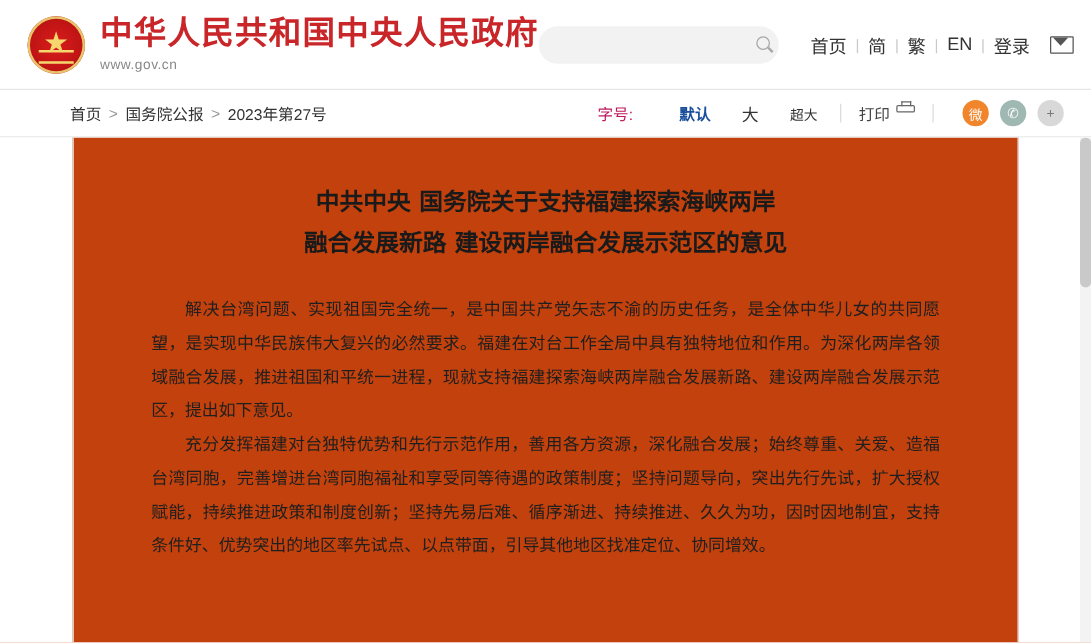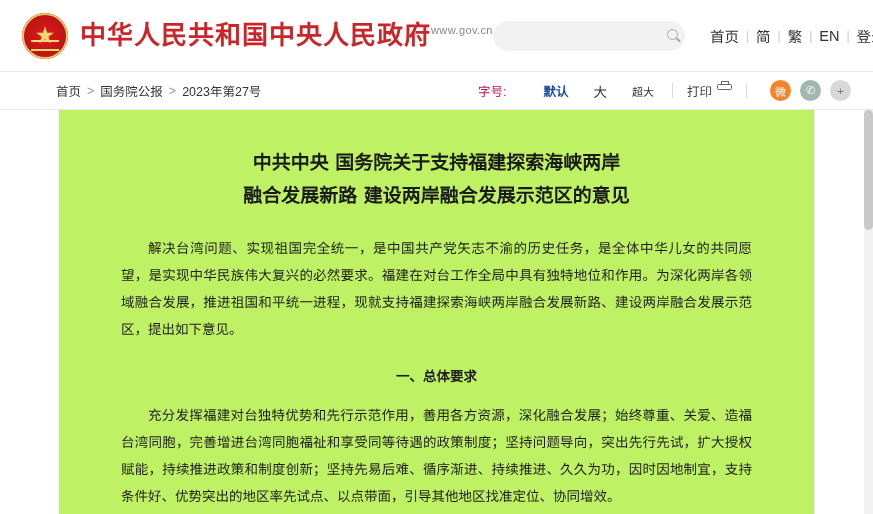--- a/index.html
+++ b/index.html
@@ -52,21 +52,21 @@
     position: absolute;
     left: 9px;
     right: 9px;
     bottom: 8px;
     height: 7px;
     border-top: 2px solid #f5d76e;
     border-bottom: 2px solid #f5d76e;
   }
   .brand {
     display: flex;
-    flex-direction: row;
+    flex-direction: column;
     justify-content: center;
     flex: 0 0 auto;
   }
   .brand-title {
     color: #c9262a;
     font-family: "DejaVu Serif", "Liberation Serif", serif;
     font-weight: bold;
     font-size: 26px;
     letter-spacing: 1px;
     line-height: 1.12;
@@ -264,21 +264,21 @@
   .page {
     position: absolute;
     left: 58px;
     right: 58px;
     top: 0;
     bottom: 0;
     border-left: 1px solid #eeeeee;
     border-right: 1px solid #eeeeee;
     padding: 22px 62px 0 62px;
     box-sizing: border-box;
-    background: #bef264;
+    background: #c2410c;
   }
   .doc-title {
     text-align: center;
     font-family: "DejaVu Serif", "Liberation Serif", serif;
     font-weight: bold;
     color: #1a1a1a;
     font-size: 19px;
     line-height: 1.75;
     margin: 14px 0 0 0;
   }
@@ -384,21 +384,20 @@
 
 <div class="content-wrap">
   <div class="page">
     <div class="doc-title">
       <span class="l1">中共中央  国务院关于支持福建探索海峡两岸</span>
       <span class="l2">融合发展新路    建设两岸融合发展示范区的意见</span>
     </div>
 
     <div class="doc-body">
       <p>解决台湾问题、实现祖国完全统一，是中国共产党矢志不渝的历史任务，是全体中华儿女的共同愿望，是实现中华民族伟大复兴的必然要求。福建在对台工作全局中具有独特地位和作用。为深化两岸各领域融合发展，推进祖国和平统一进程，现就支持福建探索海峡两岸融合发展新路、建设两岸融合发展示范区，提出如下意见。</p>
-      <div class="section-heading">一、总体要求</div>
       <p>充分发挥福建对台独特优势和先行示范作用，善用各方资源，深化融合发展；始终尊重、关爱、造福台湾同胞，完善增进台湾同胞福祉和享受同等待遇的政策制度；坚持问题导向，突出先行先试，扩大授权赋能，持续推进政策和制度创新；坚持先易后难、循序渐进、持续推进、久久为功，因时因地制宜，支持条件好、优势突出的地区率先试点、以点带面，引导其他地区找准定位、协同增效。</p>
     </div>
   </div>
 
   <div class="scrollbar-track">
     <div class="scrollbar-thumb"></div>
   </div>
 </div>
 
 </body></html>

